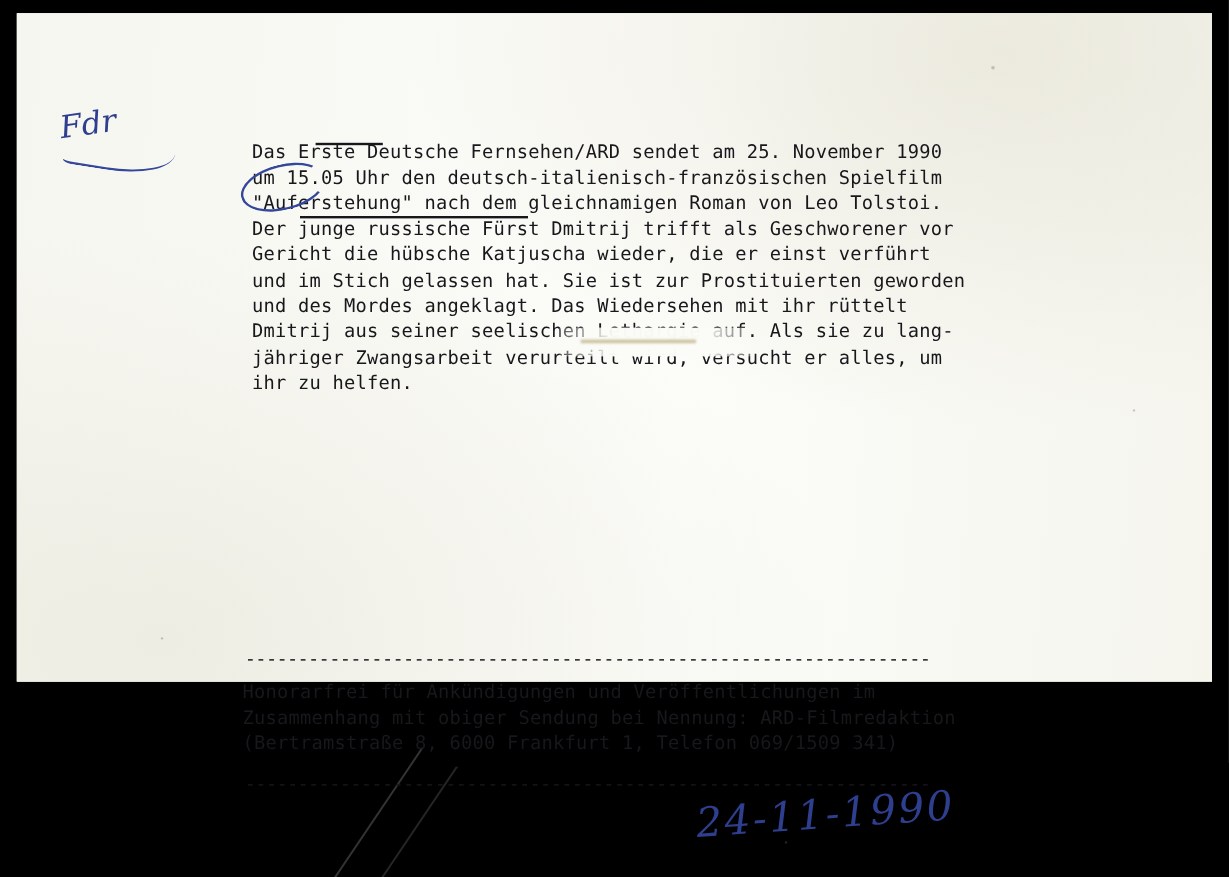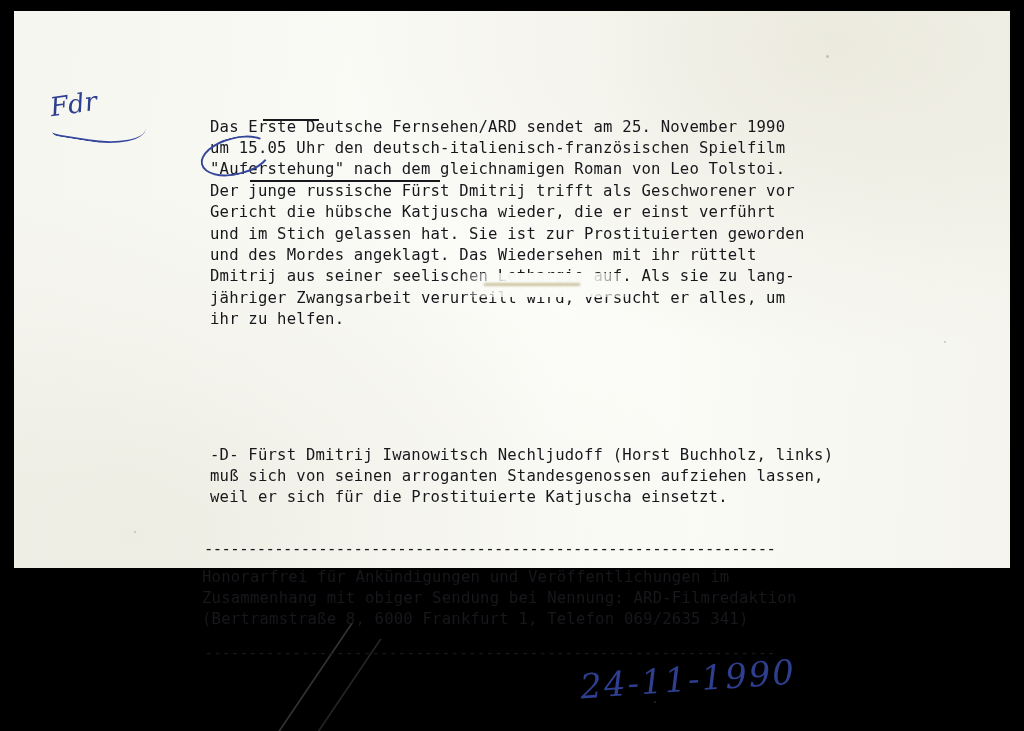--- a/index.html
+++ b/index.html
@@ -197,29 +197,26 @@
 Dmitrij aus seiner seelischen Lethargie auf. Als sie zu lang-
 jähriger Zwangsarbeit verurteilt wird, versucht er alles, um
 ihr zu helfen.</pre>
 
     <div id="ul-erste"></div>
     <div id="strike-line"></div>
     <div id="smudge"></div>
     <div id="smudge-mark"></div>
 
 
-    <pre class="typed" id="caption">-D- Fürst Dmitrij Iwanowitsch Nechljudoff (Horst Buchholz, links)
-muß sich von seinen arroganten Standesgenossen aufziehen lassen,
-weil er sich für die Prostituierte Katjuscha einsetzt.</pre>
 
     <pre class="rule" id="rule-top">-----------------------------------------------------------------</pre>
 
     <pre class="typed" id="honorar">Honorarfrei für Ankündigungen und Veröffentlichungen im
 Zusammenhang mit obiger Sendung bei Nennung: ARD-Filmredaktion
-(Bertramstraße 8, 6000 Frankfurt 1, Telefon 069/2635 341)</pre>
+(Bertramstraße 8, 6000 Frankfurt 1, Telefon 069/1509 341)</pre>
 
     <pre class="rule" id="rule-bottom">-----------------------------------------------------------------</pre>
 
     <div id="ink-swoosh"></div>
     <div id="ink-circle"></div>
 
     <div class="ink" id="ink-initials">Fdr</div>
 
     <div class="ink" id="ink-date">24-11-1990</div>
 

